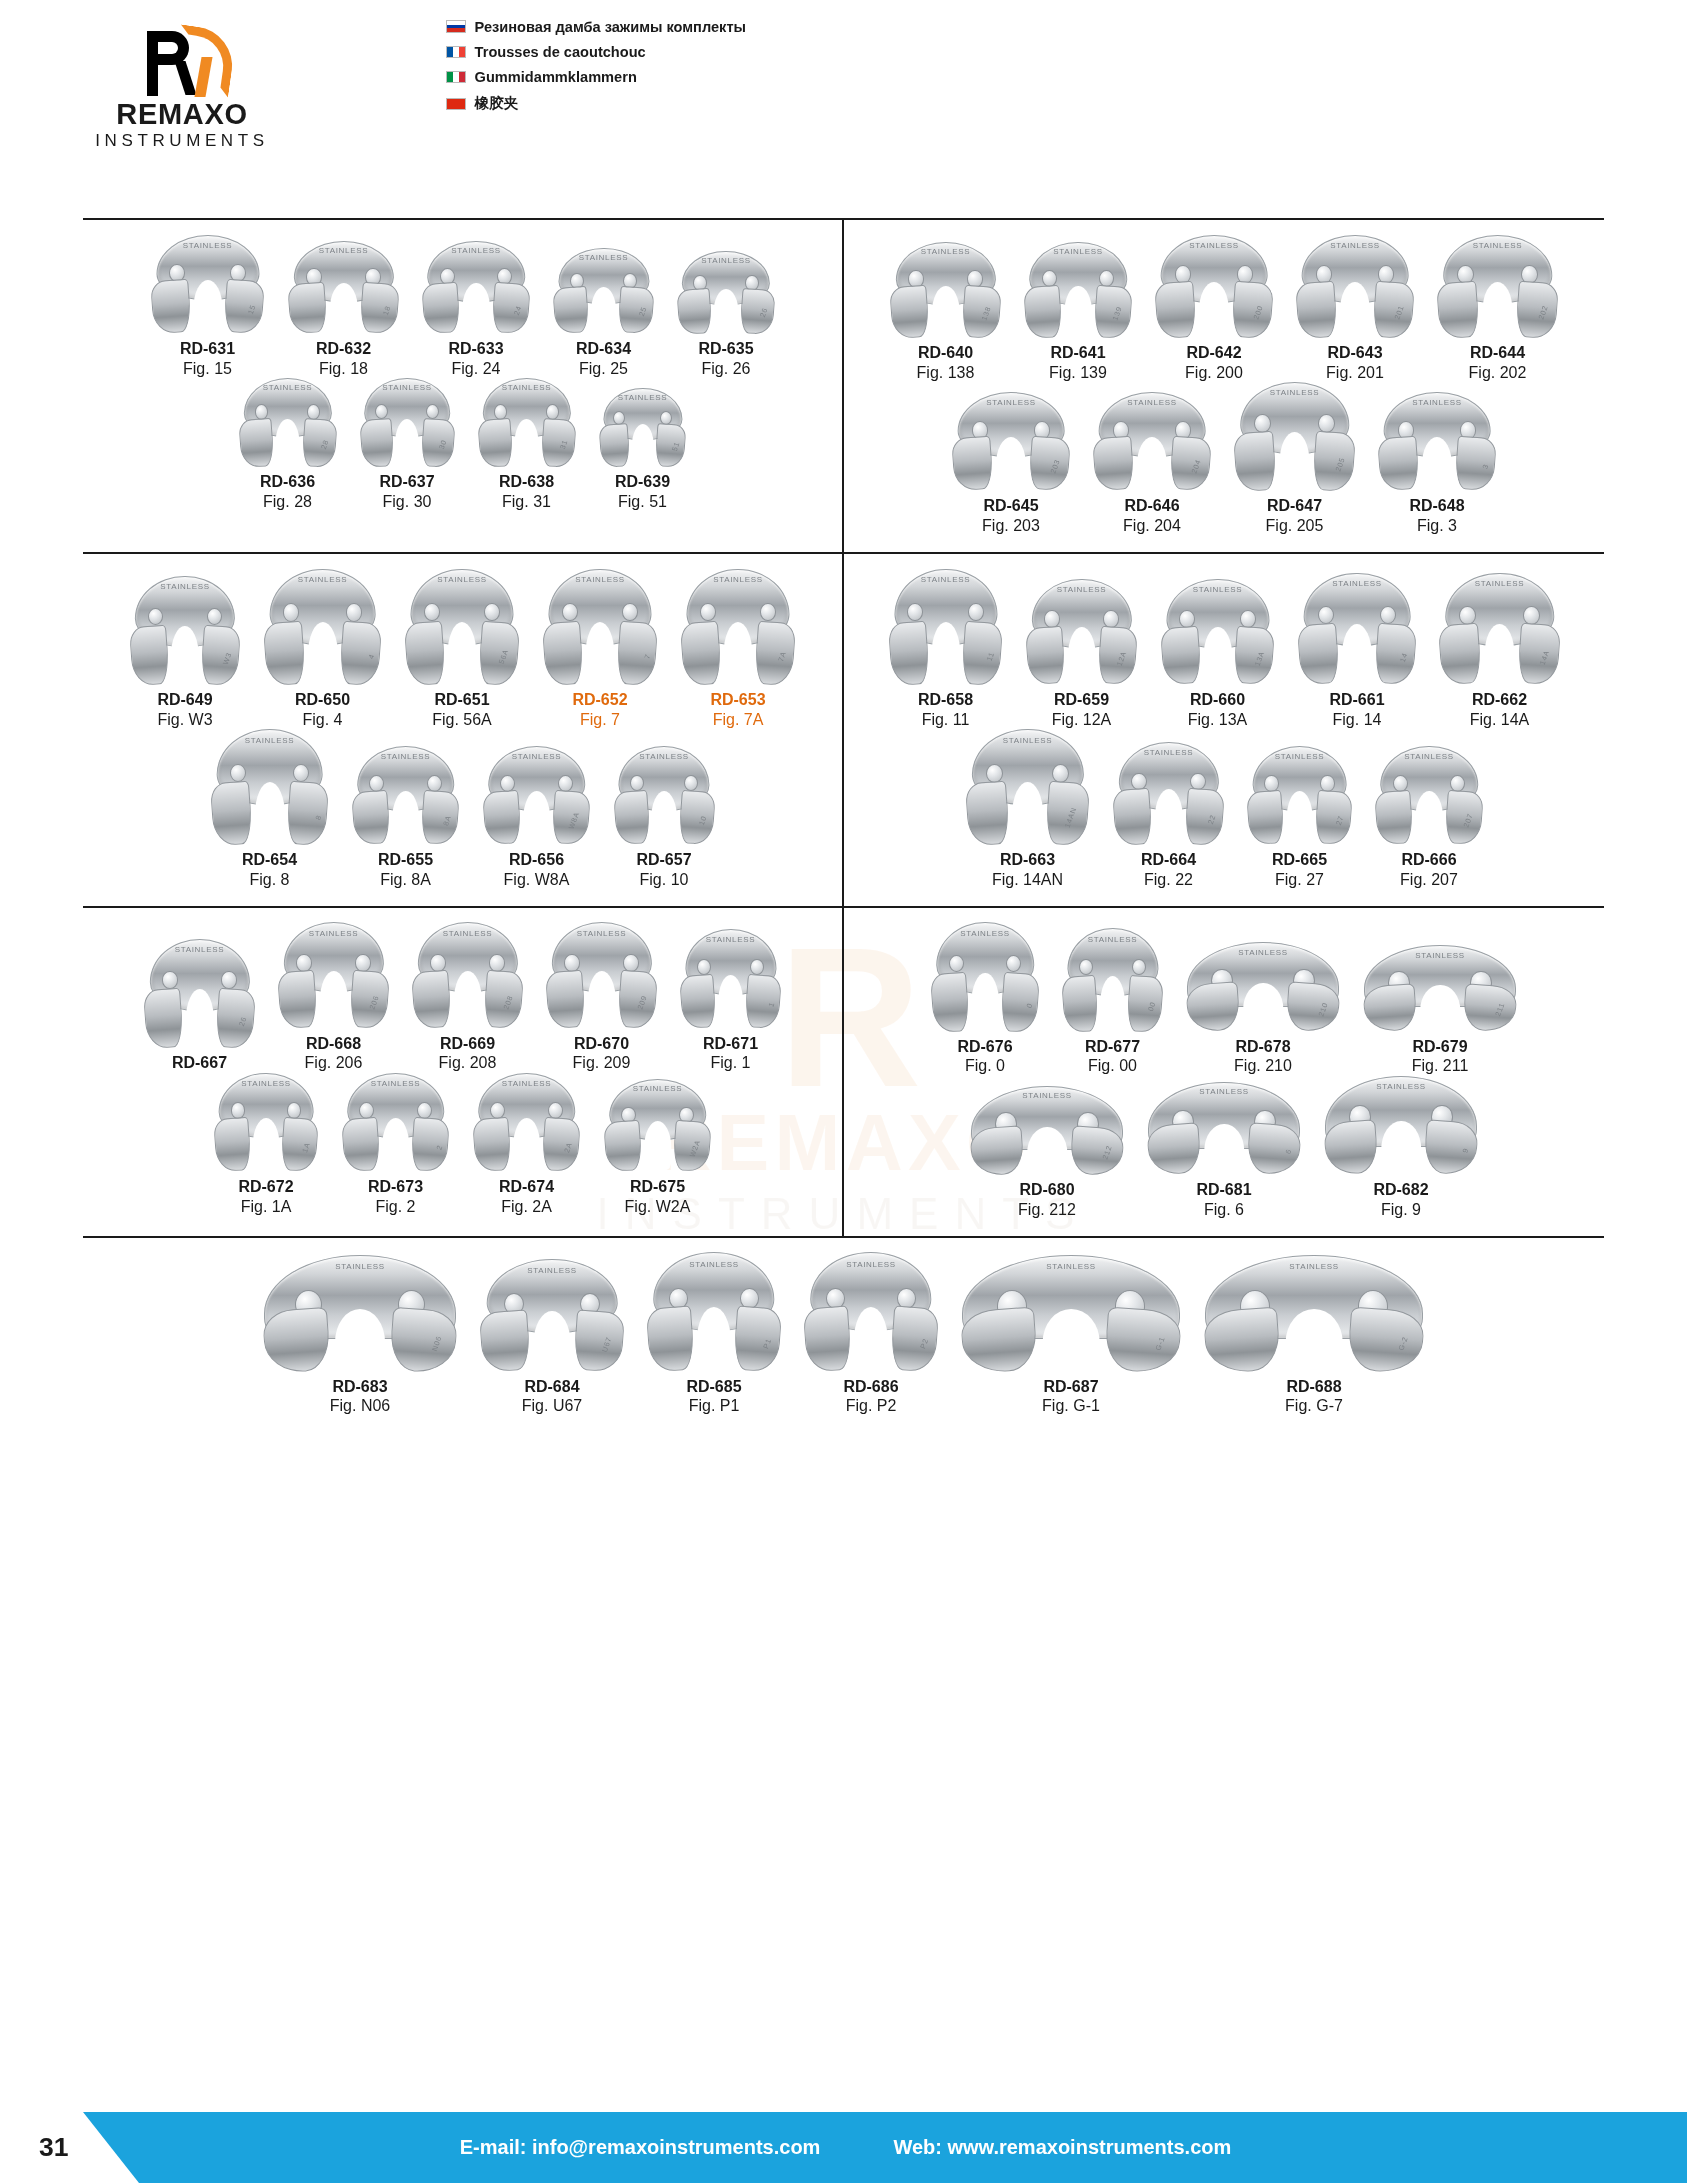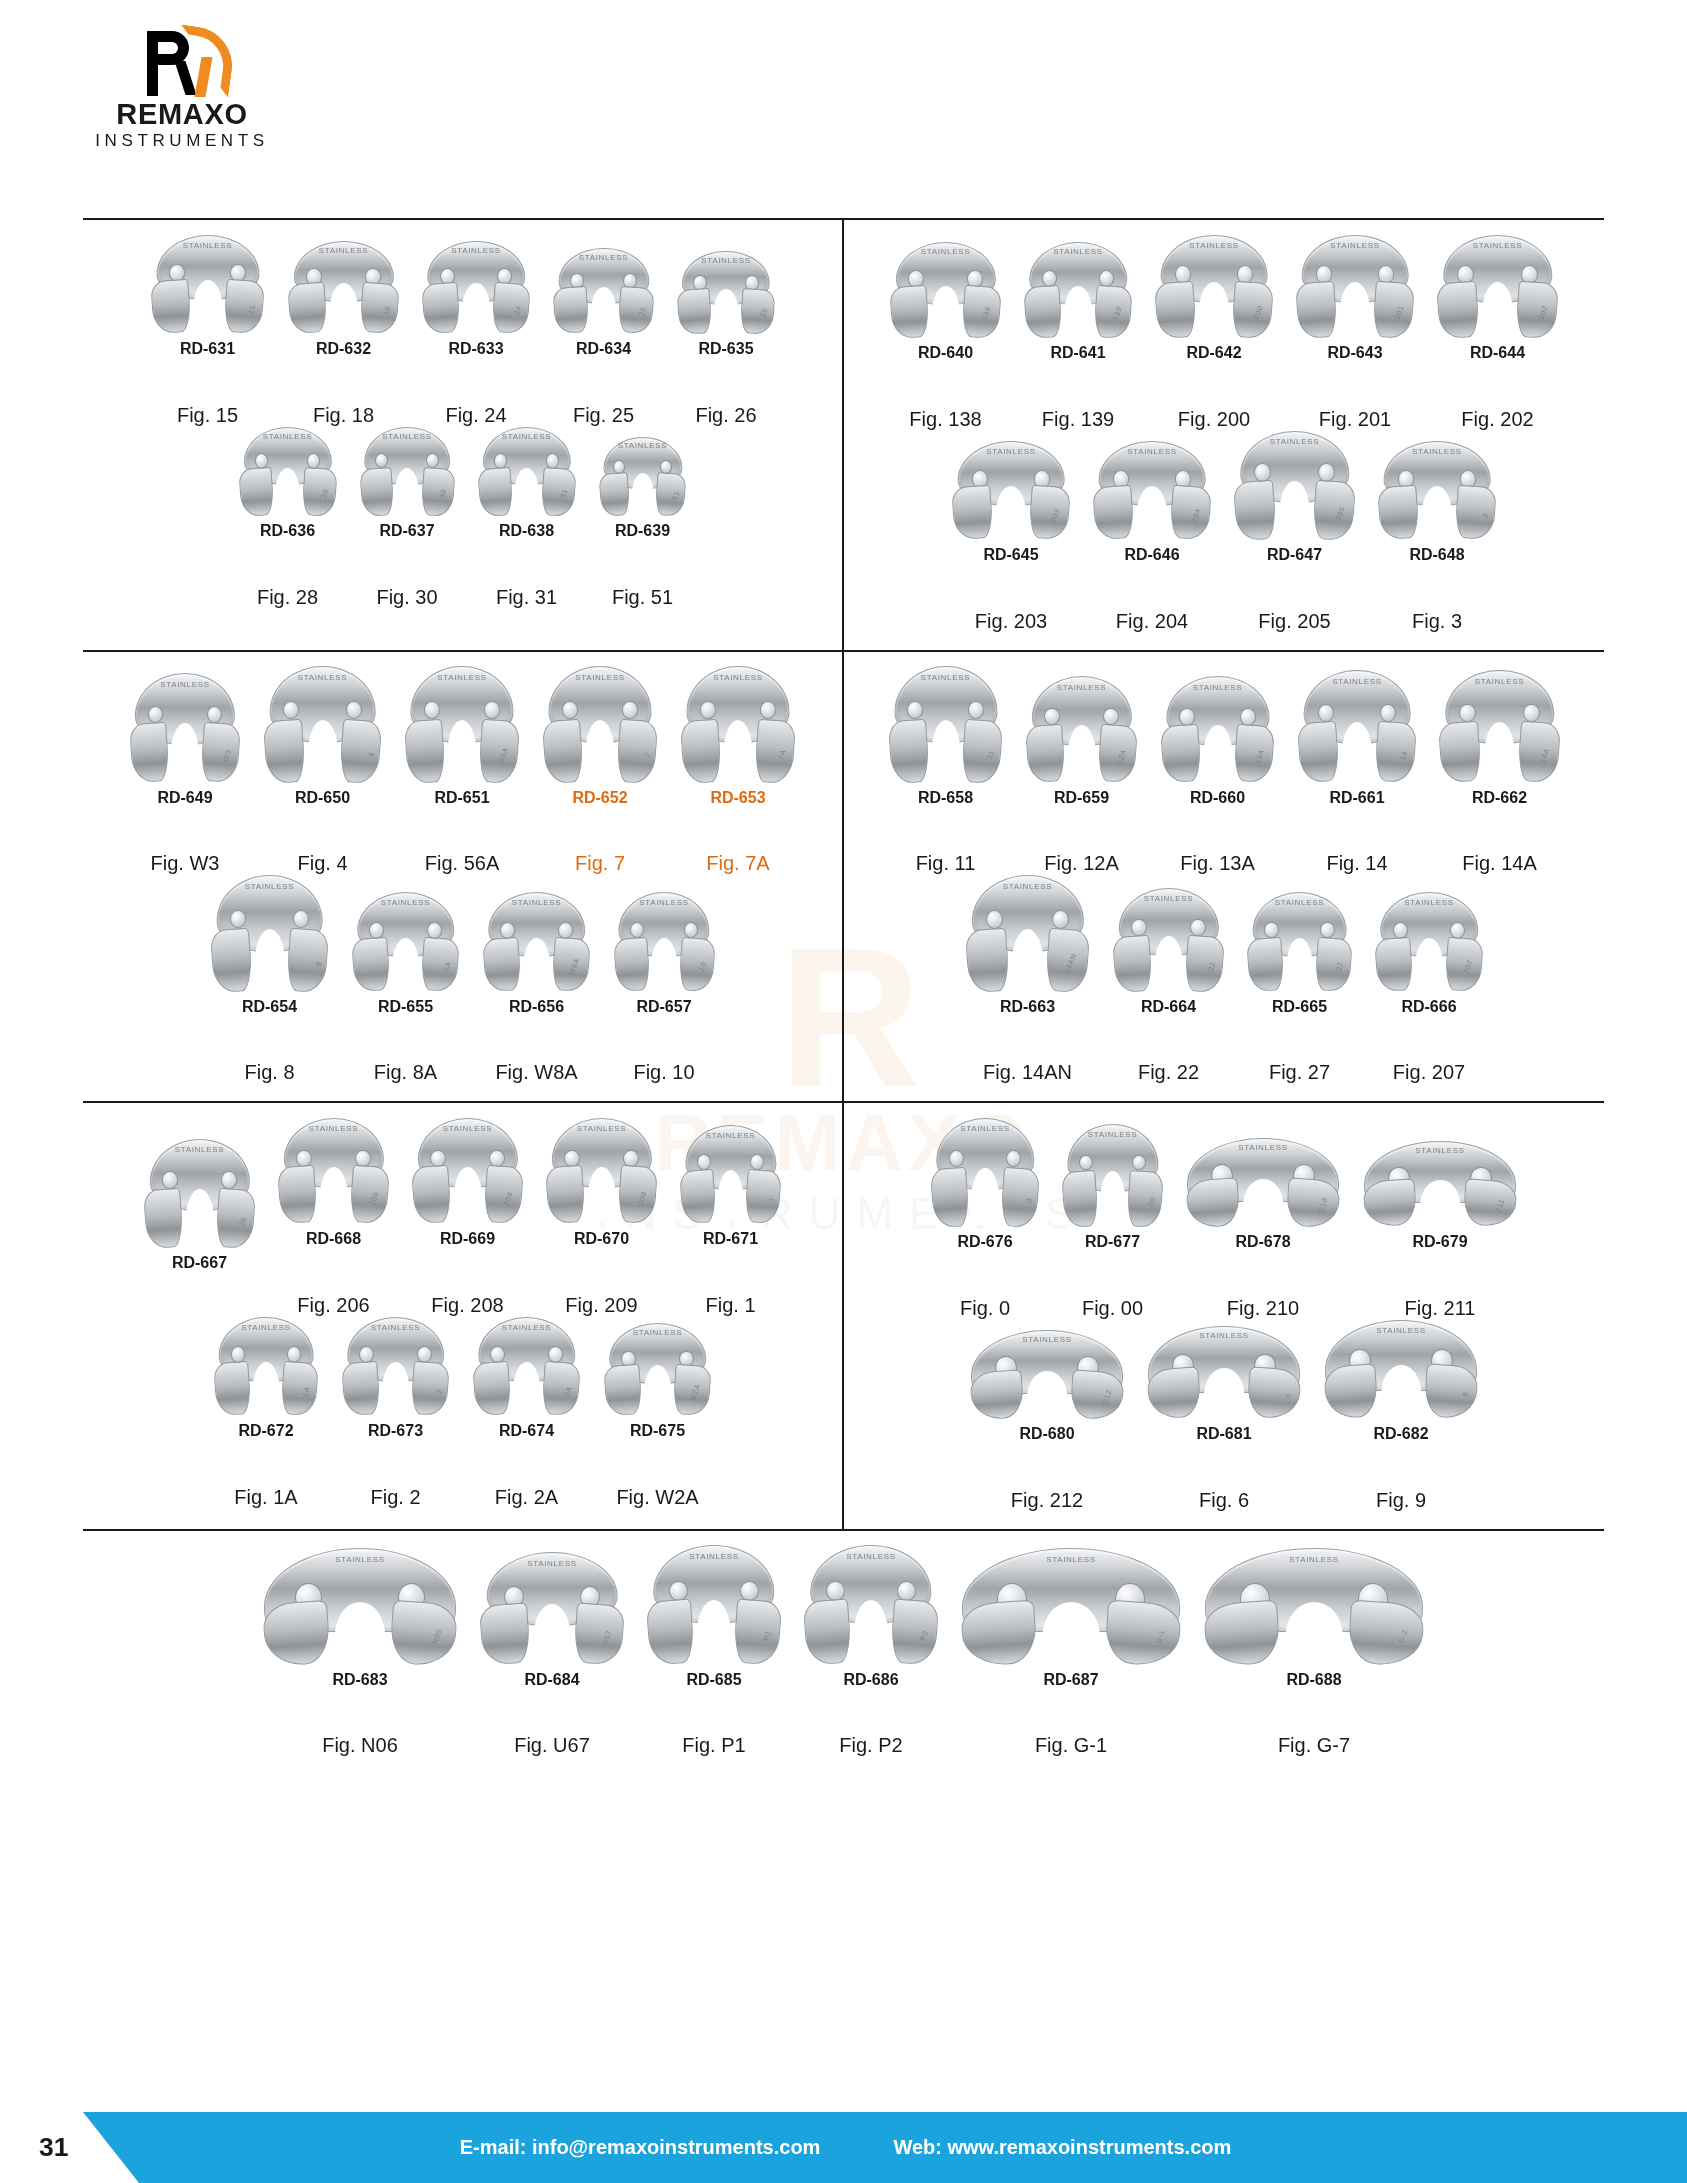--- a/index.html
+++ b/index.html
@@ -163,21 +163,21 @@
   .clamp-box {
     display: flex; align-items: flex-end; justify-content: center;
     margin-bottom: 6.6px;
   }
   .code {
     font-size: 16px; font-weight: bold; color: #1a1a1a; line-height: 1.15;
     white-space: nowrap;
   }
   .code.orange { color: #e06a0d; }
   .fig {
-    font-size: 20px; color: #1a1a1a; line-height: 1.2; white-space: nowrap; margin-top: 44px;
+    font-size: 16px; color: #1a1a1a; line-height: 1.2; white-space: nowrap;
   }
   .fig.orange { color: #e06a0d; }
 
   
   .clamp {
     position: relative;
     display: inline-block;
   }
   .clamp .bow {
     position:absolute; left:50%; top:0; transform:translateX(-50%);
@@ -262,20 +262,38 @@
         <div class="swoosh"></div>
           <div class="swoosh2"></div>
       </div>
       <div class="logo-name">REMAXO</div>
       <div class="logo-sub">INSTRUMENTS</div>
     </div>
 
     <div class="header-right">
 
       <div class="langs">
+        <div class="lang-col">
+          <div class="lang-row">
+              <span class="flag ru"></span>
+              <span>Резиновая дамба зажимы комплекты</span>
+            </div>
+          <div class="lang-row">
+              <span class="flag fr"></span>
+              <span>Trousses de caoutchouc</span>
+            </div>
+          <div class="lang-row">
+              <span class="flag it"></span>
+              <span>Gummidammklammern</span>
+            </div>
+          <div class="lang-row">
+              <span class="flag cn"></span>
+              <span>橡胶夹</span>
+            </div>
+        </div>
       </div>
     </div>
   </div>
 
   <div class="rule"></div>
 
   <div class="watermark">
     <div class="wm-mark">R</div>
     <div class="wm-name">REMAXO</div>
     <div class="wm-sub">INSTRUMENTS</div>

